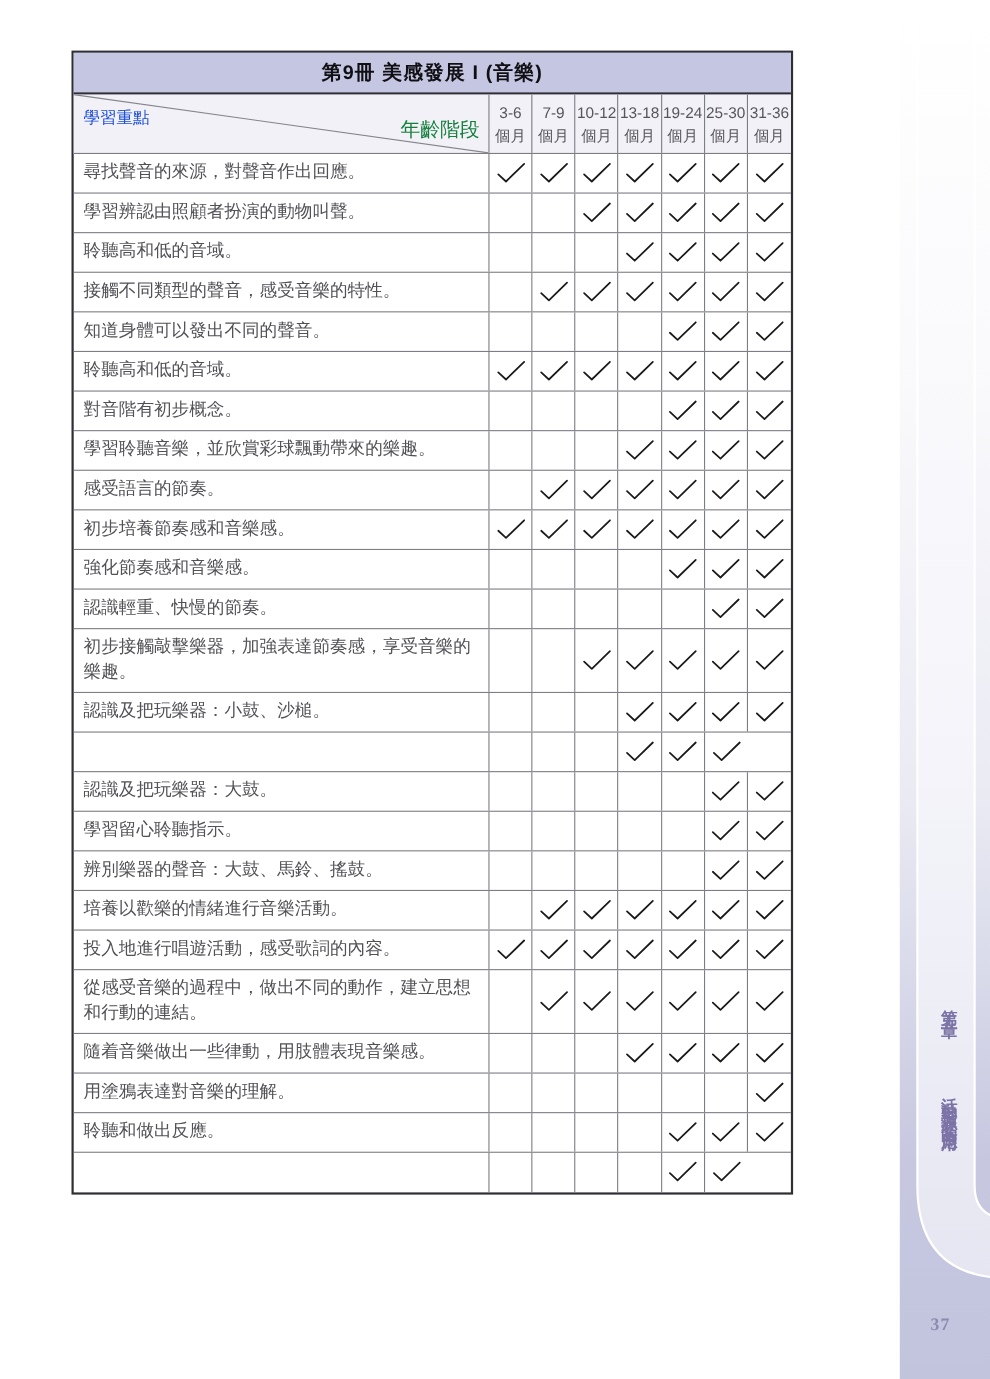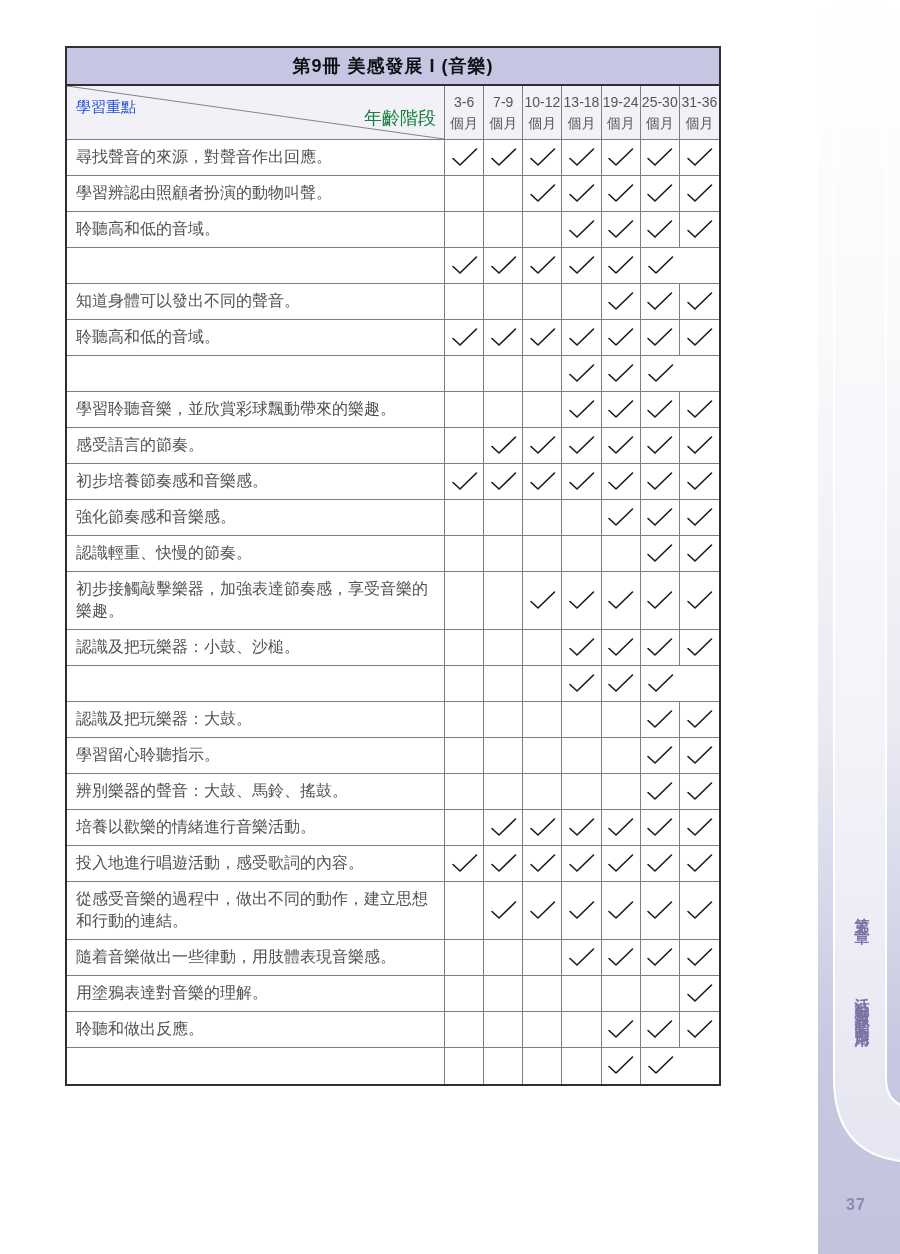--- a/index.html
+++ b/index.html
@@ -22,21 +22,21 @@
   .sidebar svg.band { position:absolute; top:0; left:0; }
   .v-text {
     position:absolute;
     writing-mode:vertical-rl; text-orientation:upright;
     color:#7b73a6; font-size:15px; letter-spacing:5px; font-weight:bold;
   }
   .v-chapter { left:34px; top:906px; }
   .v-section { left:34px; top:986px; }
   .page-number {
     position:absolute; left:28px; top:1196px;
-    color:#8b8bb0; font-weight:bold; font-size:16px; letter-spacing:1px;
+    color:#8b8bb0; font-weight:bold; font-size:16px; letter-spacing:1px;font-family:Liberation Serif, serif;
   }
 
   
   .doc-table {
     position:absolute; left:65px; top:46px; width:656px;
     border:2px solid #2e2e34; background:#ffffff;
   }
   .title-row {
     height:38px; background:#c5c6e2; border-bottom:2px solid #2e2e34;
     display:flex; align-items:center; justify-content:center;
@@ -234,20 +234,21 @@
               <polyline points="4,12.5 11,19 27.5,3" fill="none" stroke="#1a1a1a" stroke-width="1.6" stroke-linecap="round" stroke-linejoin="round"></polyline>
             </svg>
           </div>
           <div class="check-cell">
             <svg width="31" height="23" viewBox="0 0 31 23">
               <polyline points="4,12.5 11,19 27.5,3" fill="none" stroke="#1a1a1a" stroke-width="1.6" stroke-linecap="round" stroke-linejoin="round"></polyline>
             </svg>
           </div>
         </div>
         <div class="t-row">
+          <div class="label-cell">接觸不同類型的聲音，感受音樂的特性。</div>
           <div class="check-cell"></div>
           <div class="check-cell">
             <svg width="31" height="23" viewBox="0 0 31 23">
               <polyline points="4,12.5 11,19 27.5,3" fill="none" stroke="#1a1a1a" stroke-width="1.6" stroke-linecap="round" stroke-linejoin="round"></polyline>
             </svg>
           </div>
           <div class="check-cell">
             <svg width="31" height="23" viewBox="0 0 31 23">
               <polyline points="4,12.5 11,19 27.5,3" fill="none" stroke="#1a1a1a" stroke-width="1.6" stroke-linecap="round" stroke-linejoin="round"></polyline>
             </svg>
@@ -327,20 +328,21 @@
               <polyline points="4,12.5 11,19 27.5,3" fill="none" stroke="#1a1a1a" stroke-width="1.6" stroke-linecap="round" stroke-linejoin="round"></polyline>
             </svg>
           </div>
           <div class="check-cell">
             <svg width="31" height="23" viewBox="0 0 31 23">
               <polyline points="4,12.5 11,19 27.5,3" fill="none" stroke="#1a1a1a" stroke-width="1.6" stroke-linecap="round" stroke-linejoin="round"></polyline>
             </svg>
           </div>
         </div>
         <div class="t-row">
+          <div class="label-cell">對音階有初步概念。</div>
           <div class="check-cell"></div>
           <div class="check-cell"></div>
           <div class="check-cell"></div>
           <div class="check-cell"></div>
           <div class="check-cell">
             <svg width="31" height="23" viewBox="0 0 31 23">
               <polyline points="4,12.5 11,19 27.5,3" fill="none" stroke="#1a1a1a" stroke-width="1.6" stroke-linecap="round" stroke-linejoin="round"></polyline>
             </svg>
           </div>
           <div class="check-cell">

